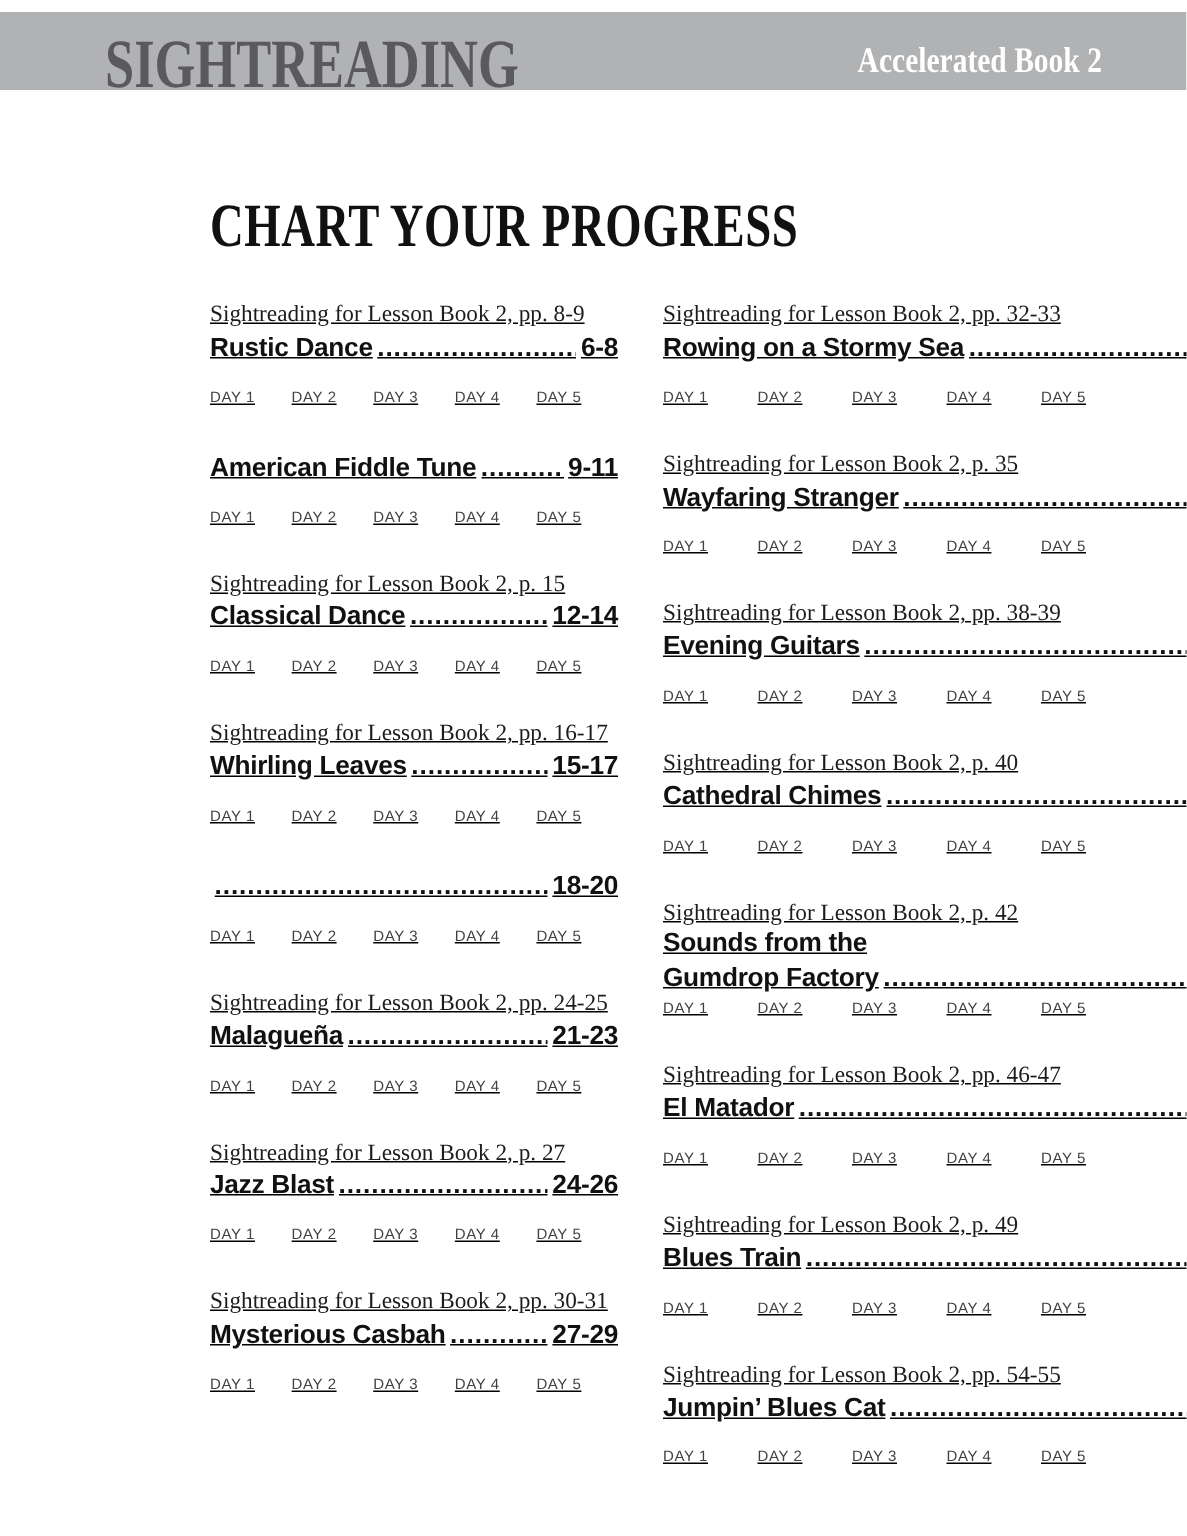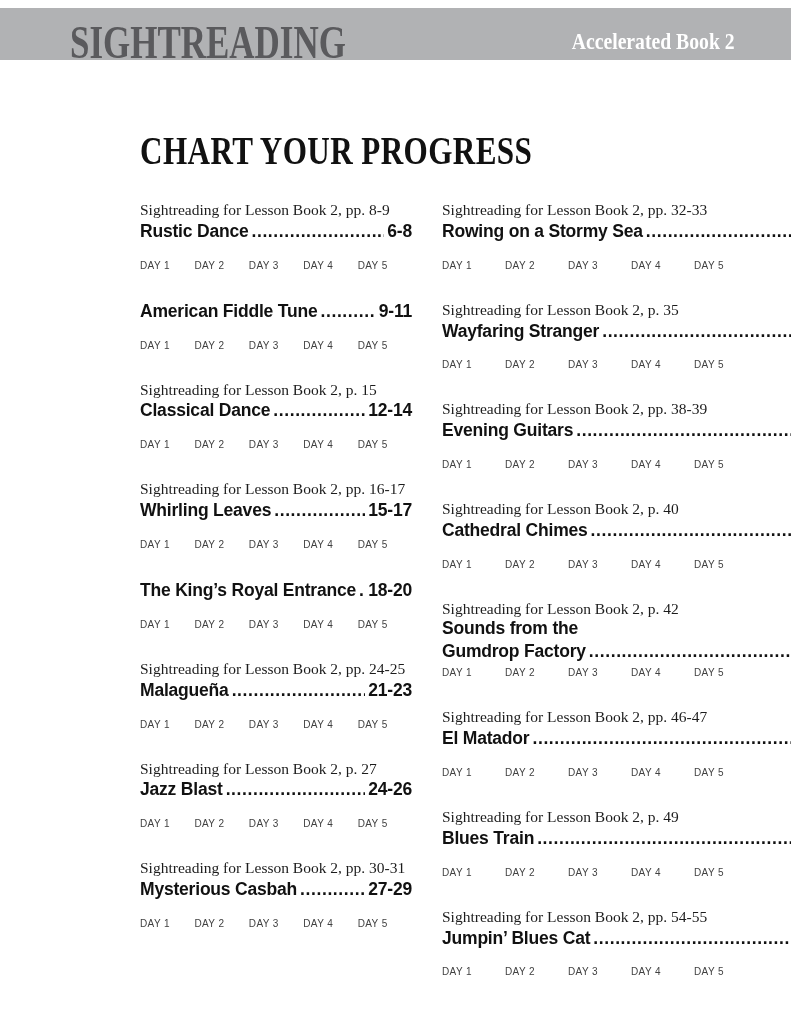--- a/index.html
+++ b/index.html
@@ -32,21 +32,21 @@
   
   .content { position: absolute; top: 52px; left: 140px; right: 56px; }
   .heading {
     margin: 78px 0 30px 0;
     font-family: "Liberation Serif", serif; font-weight: 700;
     font-size: 41px; line-height: 1; color: #111111;
     transform: scaleX(0.76); transform-origin: left center;
     white-space: nowrap; letter-spacing: 0.5px;
   }
 
-  .cols { display: grid; grid-template-columns: 272px 1fr; column-gap: 30px; }
+  .cols { display: grid; grid-template-columns: 272px 1fr; column-gap: 30px; text-decoration: underline; }
 
   .entry { margin-bottom: 30px; }
   .ref {
     font-family: "Liberation Serif", serif; font-size: 15.5px;
     color: #1c1c1c; line-height: 1.15; white-space: nowrap;
   }
   .title-line1, .title-row {
     font-family: "Liberation Sans", sans-serif; font-weight: 700;
     font-size: 17.5px; color: #111111; line-height: 1.25;
     letter-spacing: -0.2px;
@@ -134,21 +134,20 @@
           <div class="days">
             <span class="day">DAY 1</span>
             <span class="day">DAY 2</span>
             <span class="day">DAY 3</span>
             <span class="day">DAY 4</span>
             <span class="day">DAY 5</span>
           </div>
         </div>
         <div class="entry">
           <div class="title-row">
-            <span class="title">The King’s Royal Entrance</span>
             <span class="leader">................................................................................</span>
             <span class="pages">18-20</span>
           </div>
           <div class="days">
             <span class="day">DAY 1</span>
             <span class="day">DAY 2</span>
             <span class="day">DAY 3</span>
             <span class="day">DAY 4</span>
             <span class="day">DAY 5</span>
           </div>

